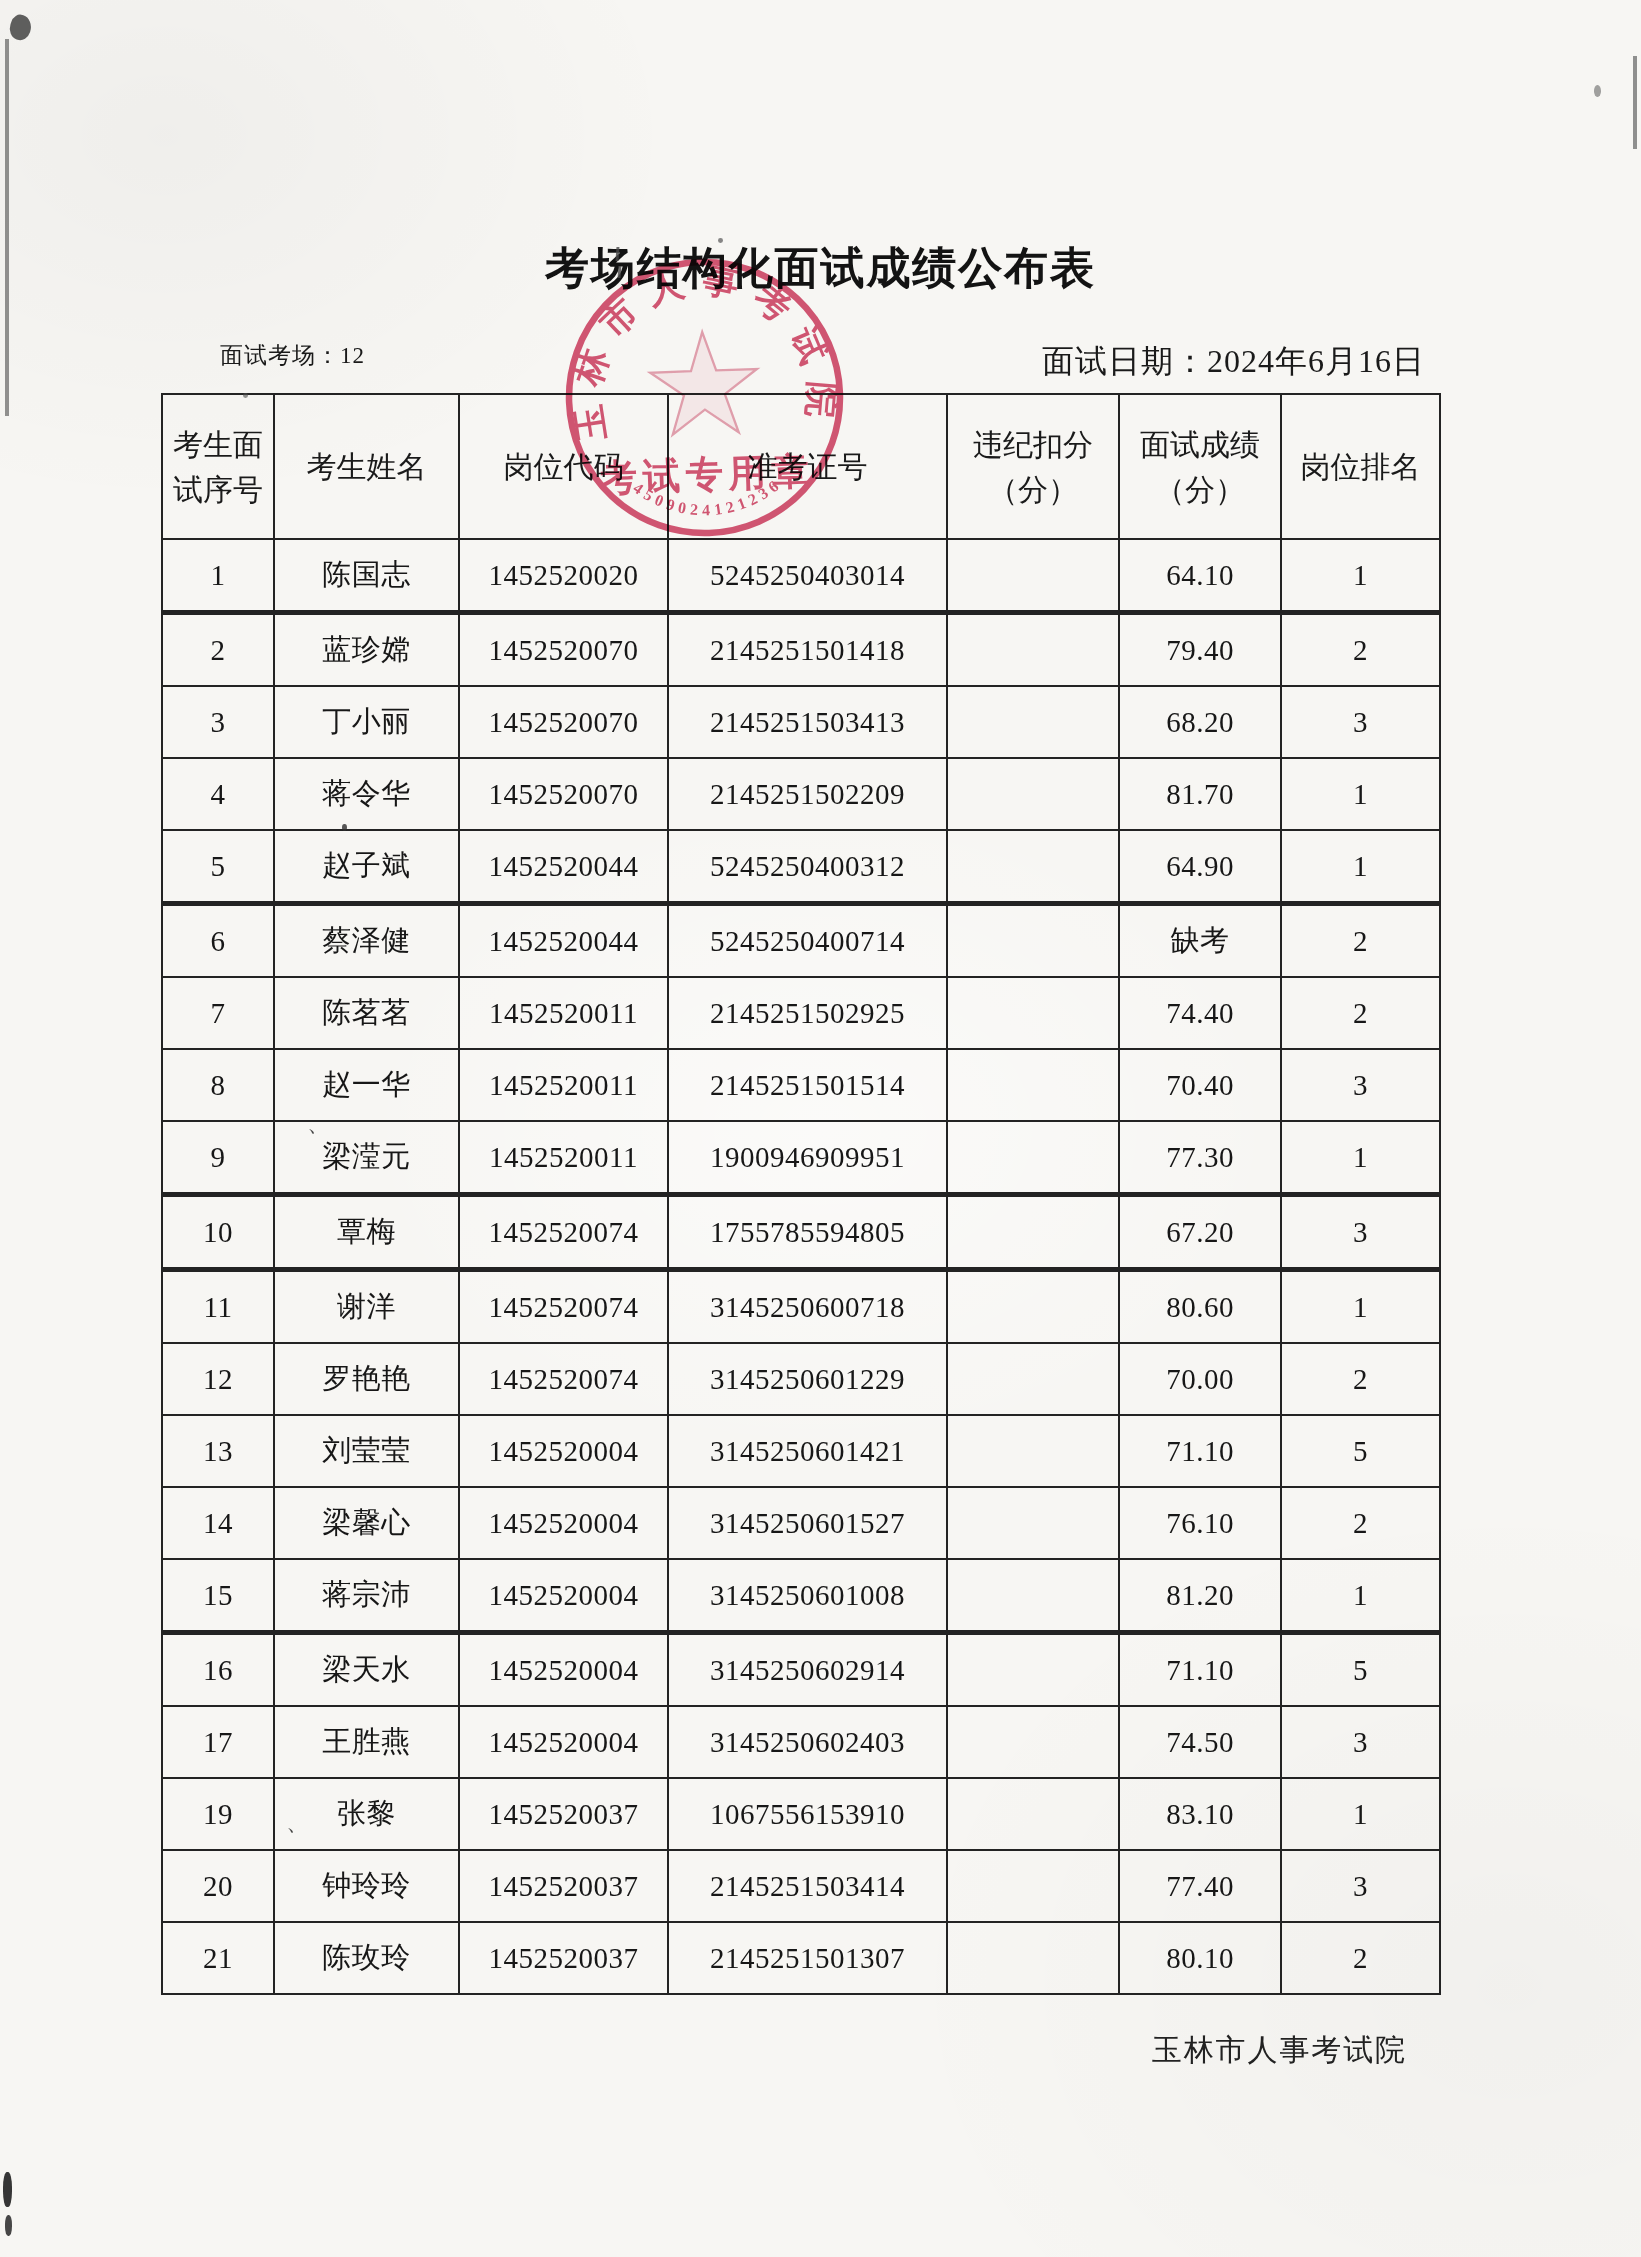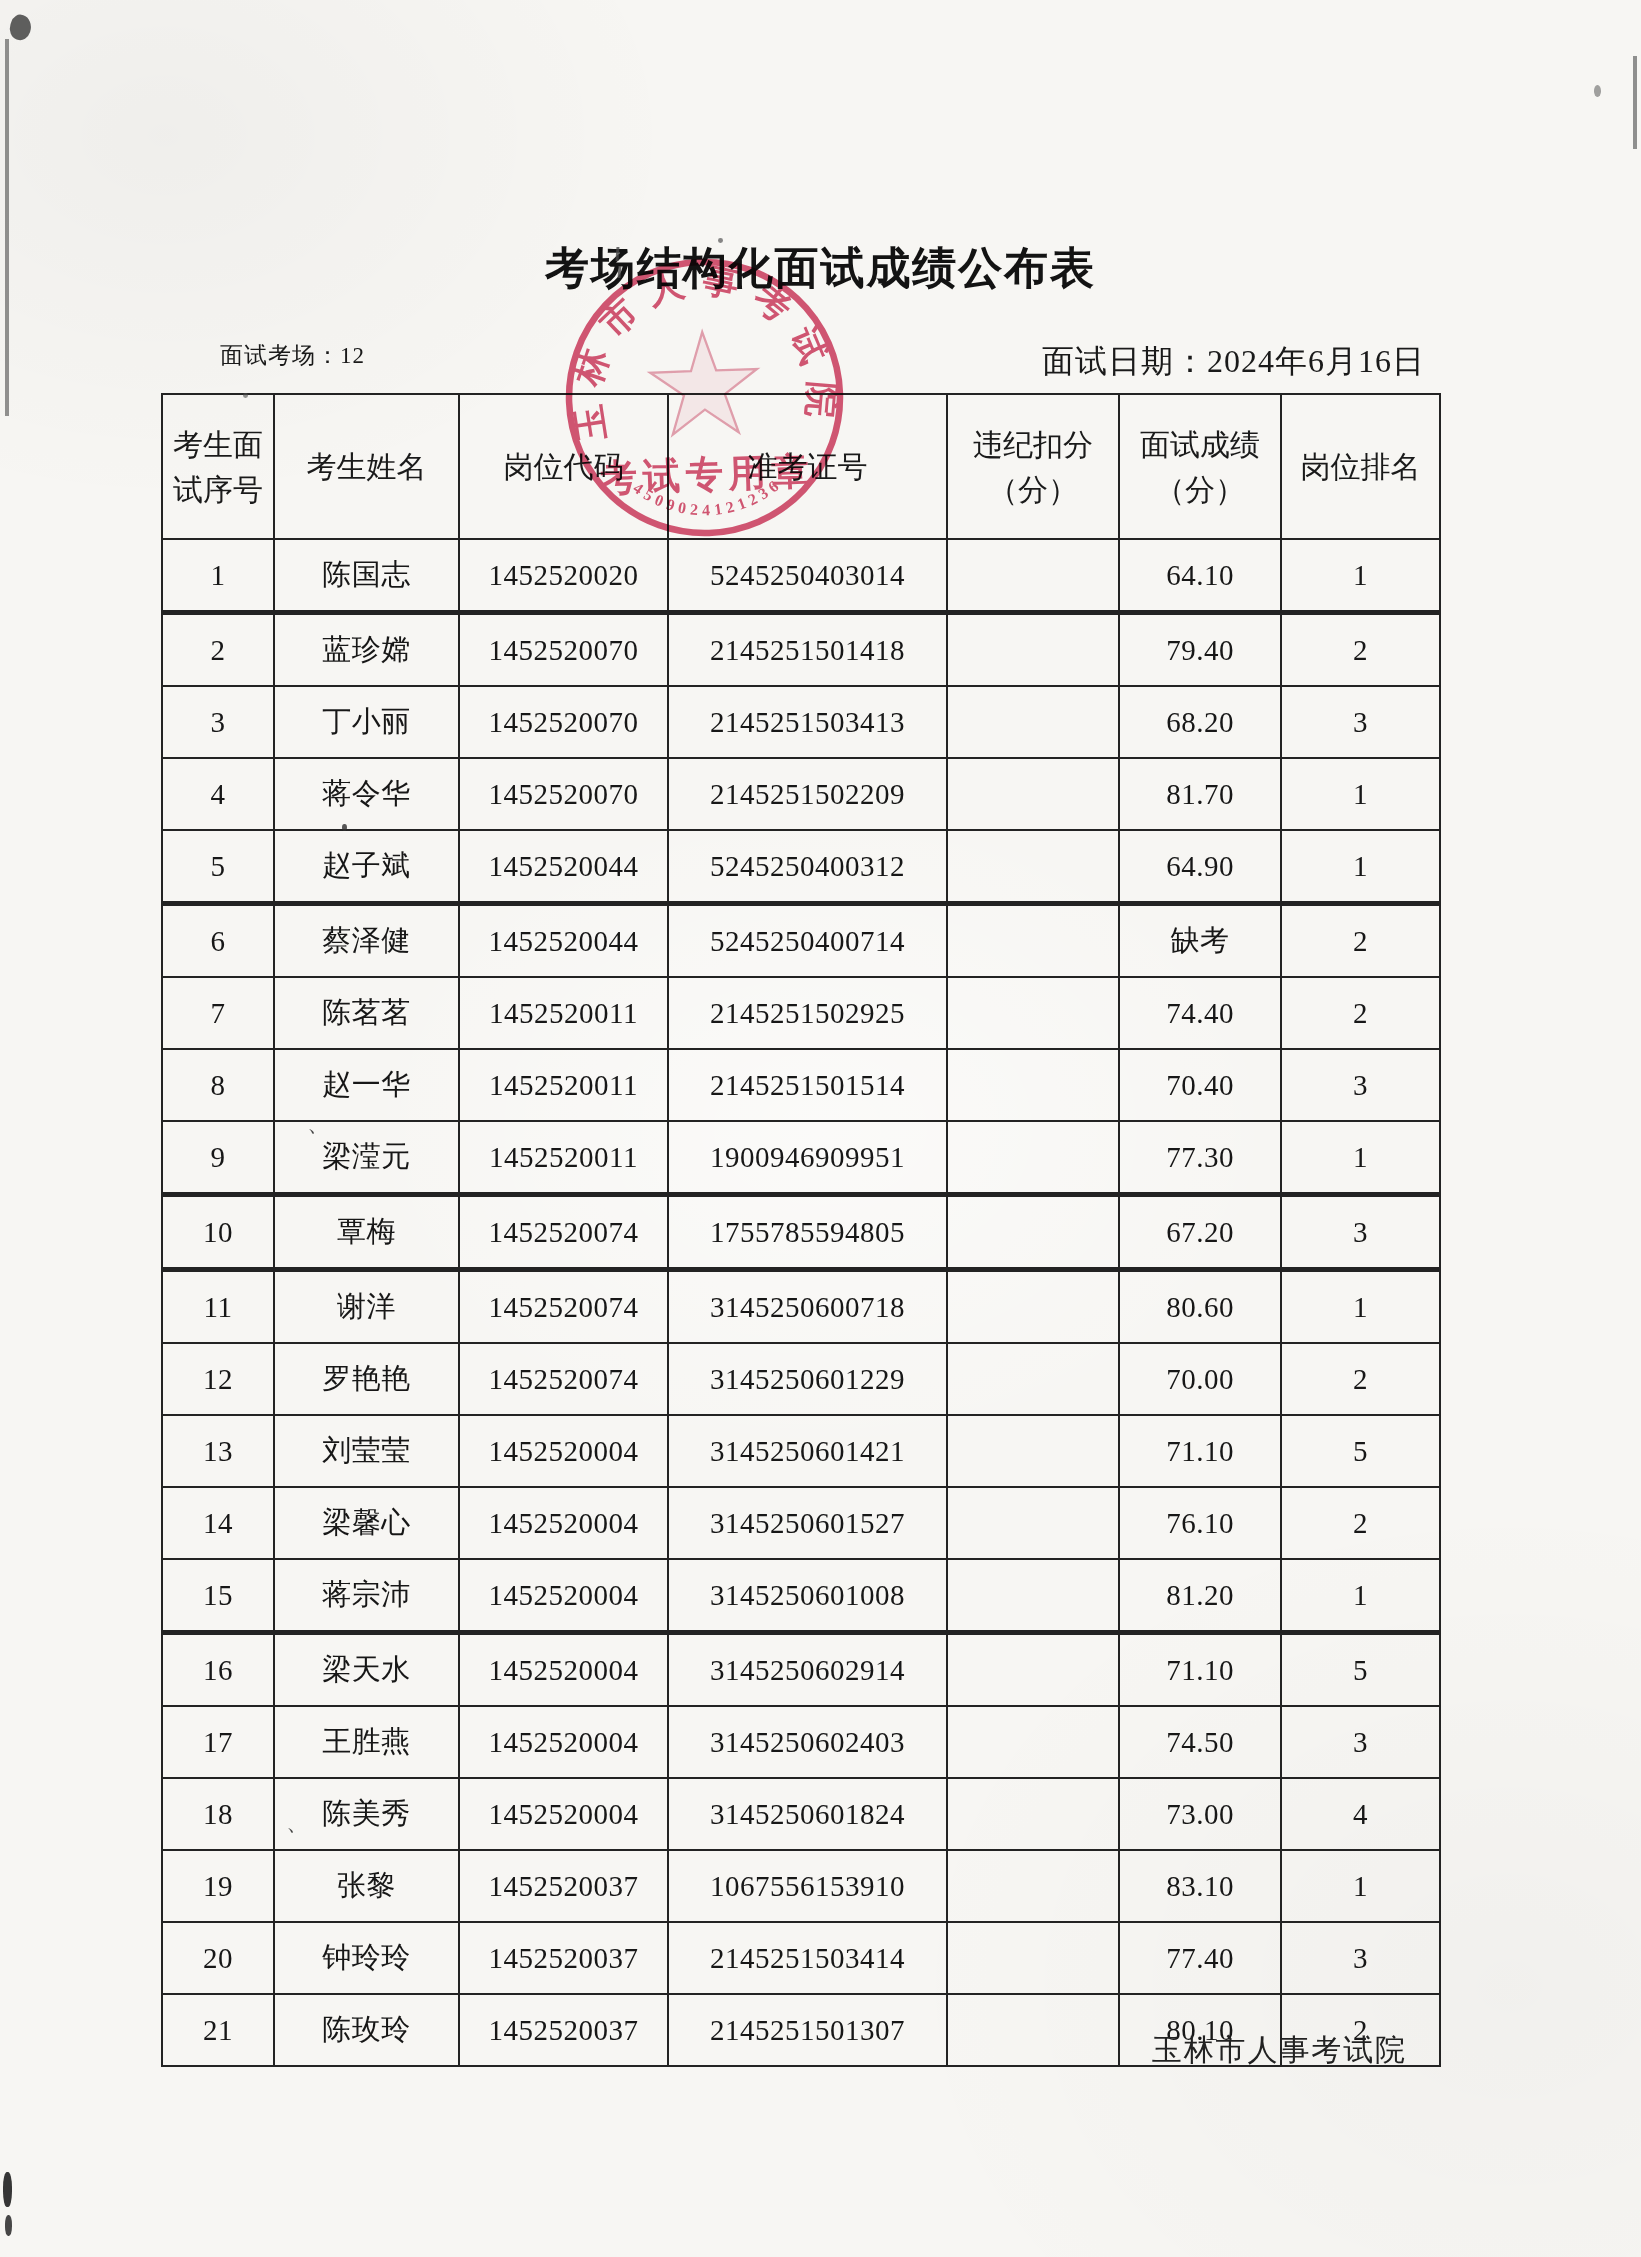--- a/index.html
+++ b/index.html
@@ -255,29 +255,20 @@
         <tr>
           <td>17</td>
           <td>王胜燕</td>
           <td>1452520004</td>
           <td>3145250602403</td>
           <td></td>
           <td>74.50</td>
           <td>3</td>
         </tr>
         <tr>
-          <td>18</td>
-          <td>陈美秀</td>
-          <td>1452520004</td>
-          <td>3145250601824</td>
-          <td></td>
-          <td>73.00</td>
-          <td>4</td>
-        </tr>
-        <tr>
           <td>19</td>
           <td>张黎</td>
           <td>1452520037</td>
           <td>1067556153910</td>
           <td></td>
           <td>83.10</td>
           <td>1</td>
         </tr>
         <tr>
           <td>20</td>

